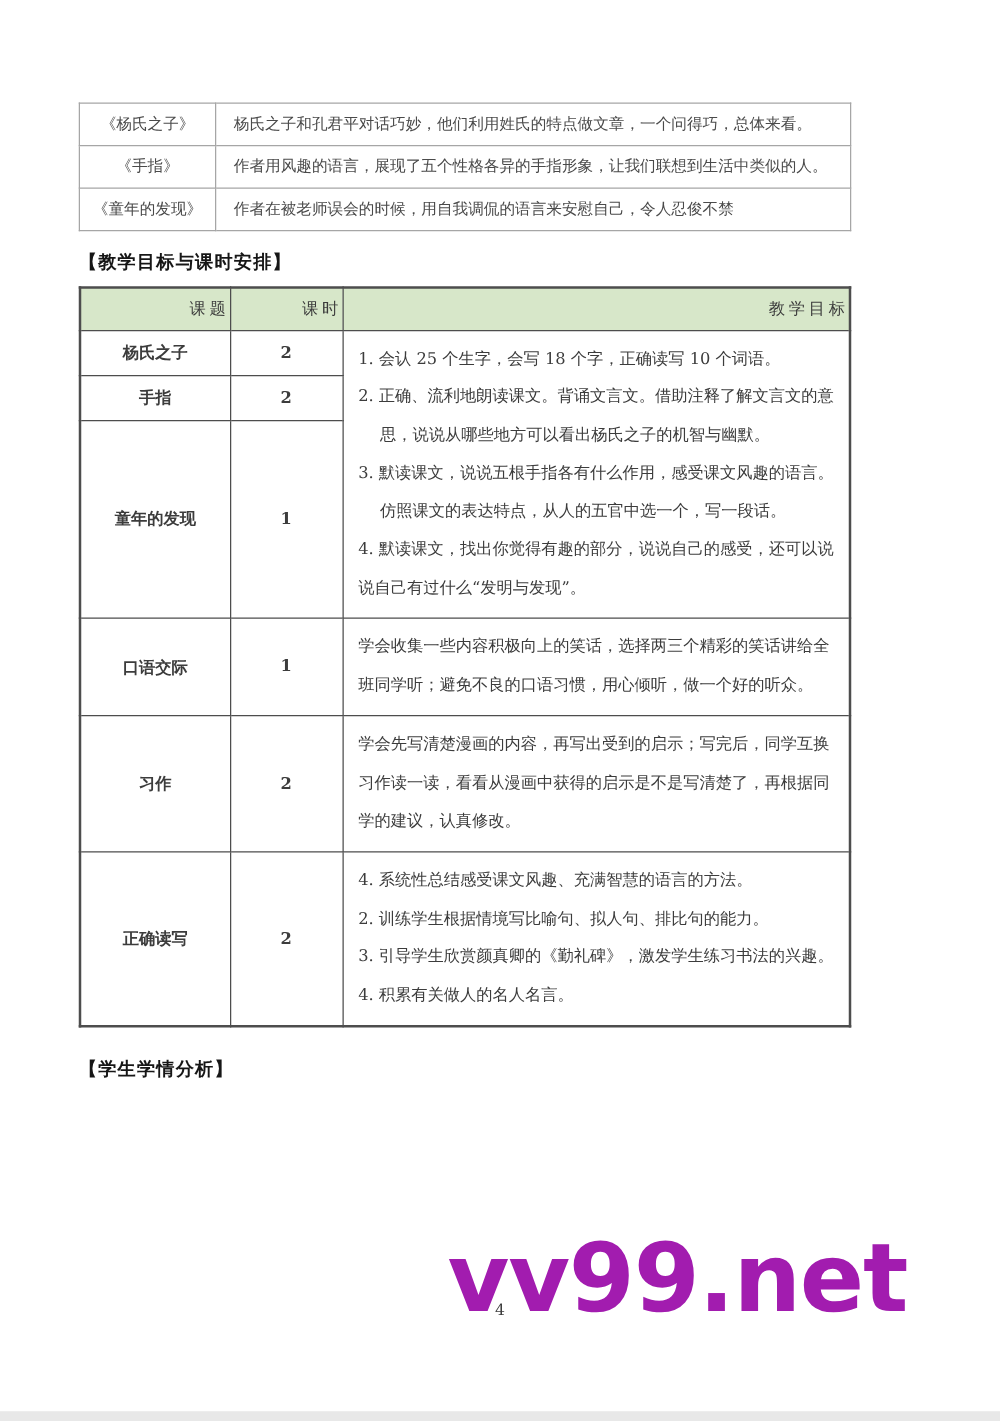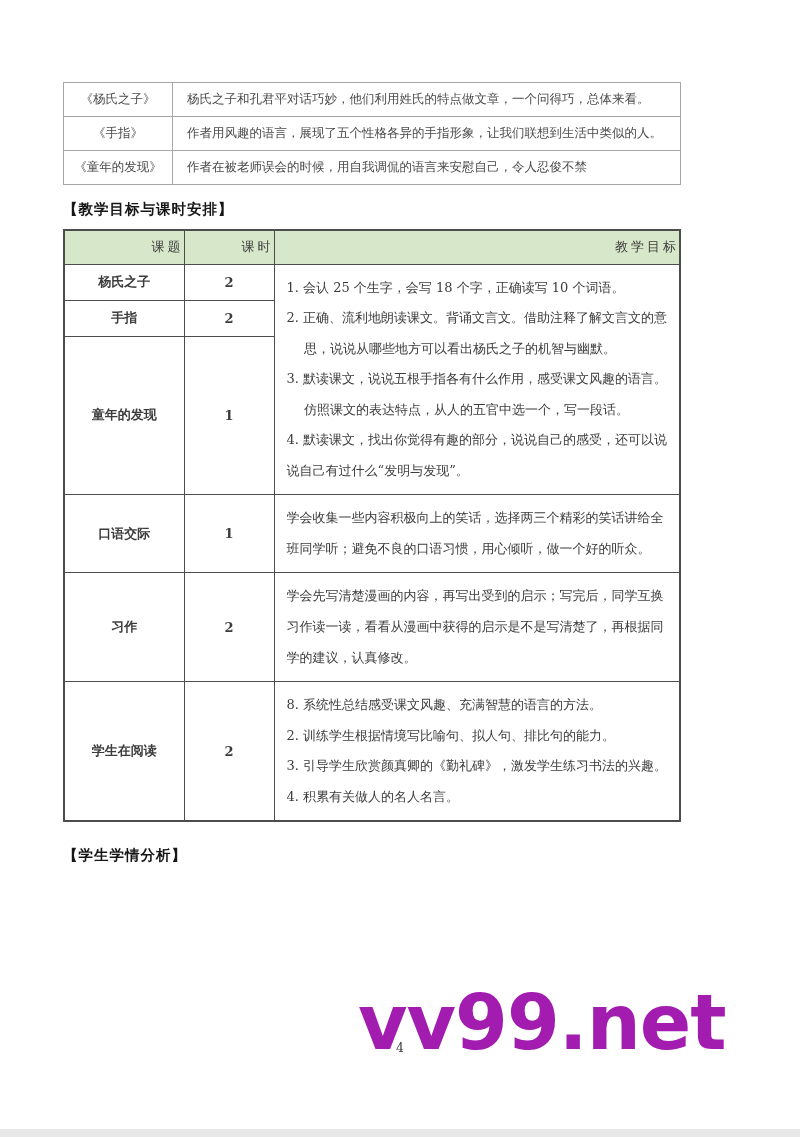--- a/index.html
+++ b/index.html
@@ -186,24 +186,24 @@
           <td class="c-title">口语交际</td>
           <td class="c-hours">1</td>
           <td class="c-goal">学会收集一些内容积极向上的笑话，选择两三个精彩的笑话讲给全班同学听；避免不良的口语习惯，用心倾听，做一个好的听众。</td>
         </tr>
         <tr class="row-h89">
           <td class="c-title">习作</td>
           <td class="c-hours">2</td>
           <td class="c-goal">学会先写清楚漫画的内容，再写出受到的启示；写完后，同学互换习作读一读，看看从漫画中获得的启示是不是写清楚了，再根据同学的建议，认真修改。</td>
         </tr>
         <tr class="row-h132">
-          <td class="c-title">学生在阅读</td>
+          <td class="c-title">正确读写</td>
           <td class="c-hours">2</td>
           <td class="c-goal">
-            <p>8. 系统性总结感受课文风趣、充满智慧的语言的方法。</p>
+            <p>4. 系统性总结感受课文风趣、充满智慧的语言的方法。</p>
             <p>2. 训练学生根据情境写比喻句、拟人句、排比句的能力。</p>
             <p>3. 引导学生欣赏颜真卿的《勤礼碑》，激发学生练习书法的兴趣。</p>
             <p>4. 积累有关做人的名人名言。</p>
           </td>
         </tr>
       </tbody>
     </table>
 
     <div class="section-heading analysis-heading">【学生学情分析】</div>
 

